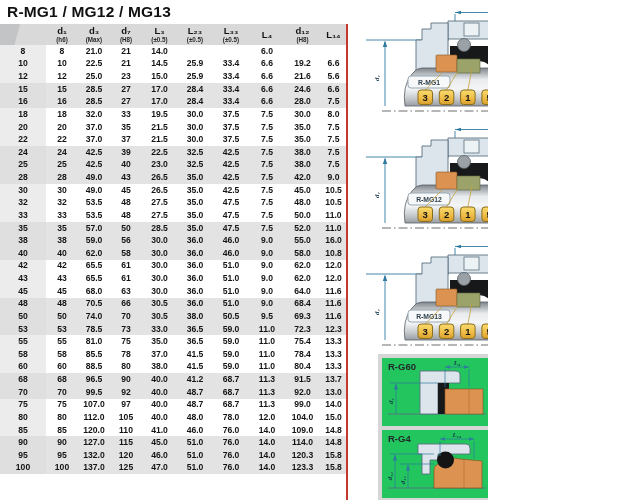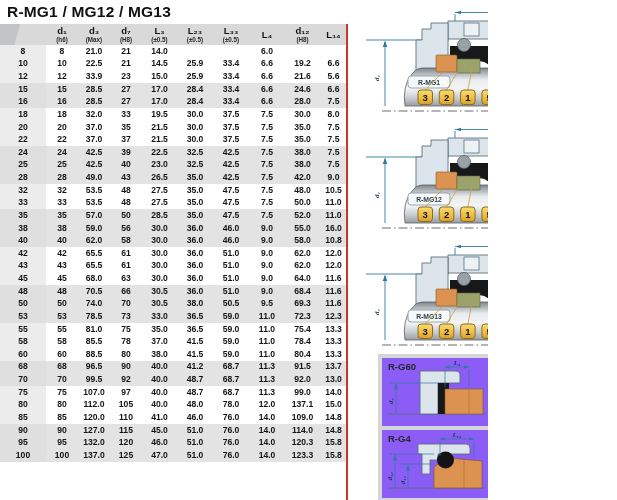--- a/index.html
+++ b/index.html
@@ -23,21 +23,21 @@
   
   .seals{position:absolute;left:352px;top:0;width:258px;height:354px;}
   .seal{position:absolute;left:0;width:258px;height:117px;}
   .seal svg{display:block;}
   .dimlab{font:italic bold 8px "Liberation Serif",serif;fill:#17384e;}
   .dimlab2{font:italic bold 7px "Liberation Serif",serif;fill:#17384e;}
   .sealname{font:bold 6.8px "Liberation Sans",sans-serif;fill:#31424e;}
   .callnum{font:bold 9.5px "Liberation Sans",sans-serif;fill:#131313;}
   
   .seat-panel{position:absolute;left:378px;top:354px;width:230px;height:146px;background:#d6d6d6;}
-  .seat-card{position:absolute;width:110px;height:68px;background:#8b5cf6;}
+  .seat-card{position:absolute;width:110px;height:68px;background:#22c55e;}
   .seat-card svg{position:absolute;left:0;top:0;}
   .seat-label{position:absolute;left:6px;top:3px;font-size:9.5px;font-weight:bold;color:#23282c;z-index:2;}
   
   .red-rule-left{position:absolute;left:345.5px;top:24px;width:2.5px;height:476px;background:#c5372c;}
   .red-rule-right{position:absolute;left:609px;top:0;width:3.5px;height:500px;background:#c5372c;}
   .edge-overlay{position:absolute;left:0;top:0;pointer-events:none;}
 </style>
 </head>
 <body>
 
@@ -139,21 +139,21 @@
           <td>14.5</td>
           <td>25.9</td>
           <td>33.4</td>
           <td>6.6</td>
           <td>19.2</td>
           <td>6.6</td>
         </tr>
         <tr>
           <td class="rowlabel">12</td>
           <td>12</td>
-          <td>33.9</td>
+          <td>25.0</td>
           <td>23</td>
           <td>15.0</td>
           <td>25.9</td>
           <td>33.4</td>
           <td>6.6</td>
           <td>21.6</td>
           <td>5.6</td>
         </tr>
         <tr class="band">
           <td class="rowlabel">15</td>
@@ -245,20 +245,32 @@
           <td>49.0</td>
           <td>43</td>
           <td>26.5</td>
           <td>35.0</td>
           <td>42.5</td>
           <td>7.5</td>
           <td>42.0</td>
           <td>9.0</td>
         </tr>
         <tr>
+          <td class="rowlabel">30</td>
+          <td>30</td>
+          <td>49.0</td>
+          <td>45</td>
+          <td>26.5</td>
+          <td>35.0</td>
+          <td>42.5</td>
+          <td>7.5</td>
+          <td>45.0</td>
+          <td>10.5</td>
+        </tr>
+        <tr>
           <td class="rowlabel">32</td>
           <td>32</td>
           <td>53.5</td>
           <td>48</td>
           <td>27.5</td>
           <td>35.0</td>
           <td>47.5</td>
           <td>7.5</td>
           <td>48.0</td>
           <td>10.5</td>
@@ -457,21 +469,21 @@
         </tr>
         <tr>
           <td class="rowlabel">80</td>
           <td>80</td>
           <td>112.0</td>
           <td>105</td>
           <td>40.0</td>
           <td>48.0</td>
           <td>78.0</td>
           <td>12.0</td>
-          <td>137.1</td>
+          <td>104.0</td>
           <td>15.0</td>
         </tr>
         <tr>
           <td class="rowlabel">85</td>
           <td>85</td>
           <td>120.0</td>
           <td>110</td>
           <td>41.0</td>
           <td>46.0</td>
           <td>76.0</td>

